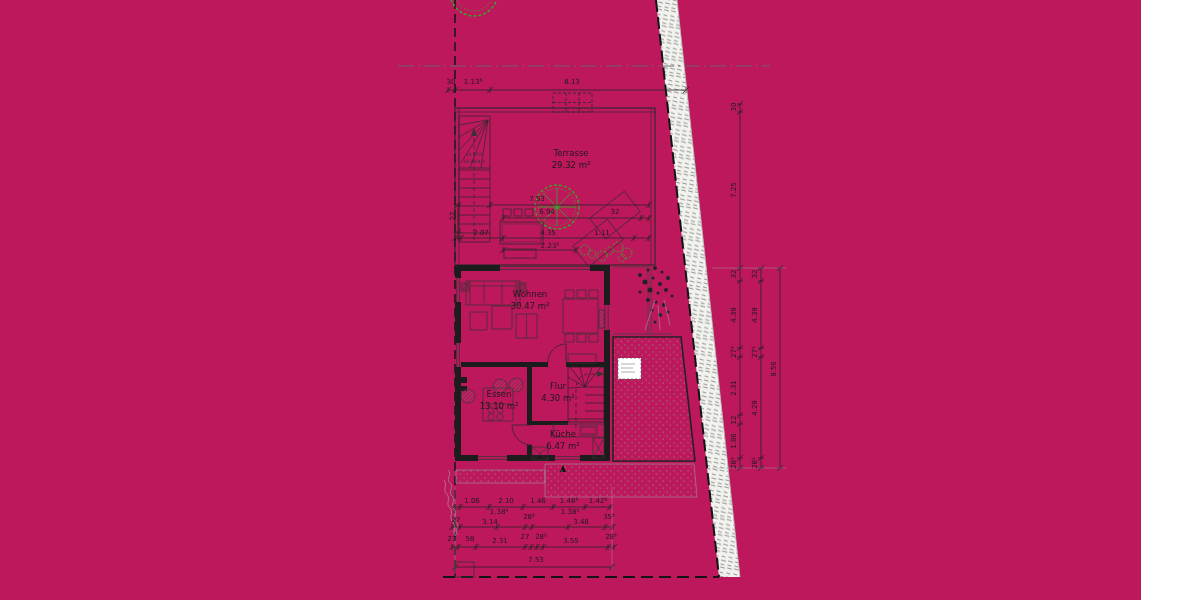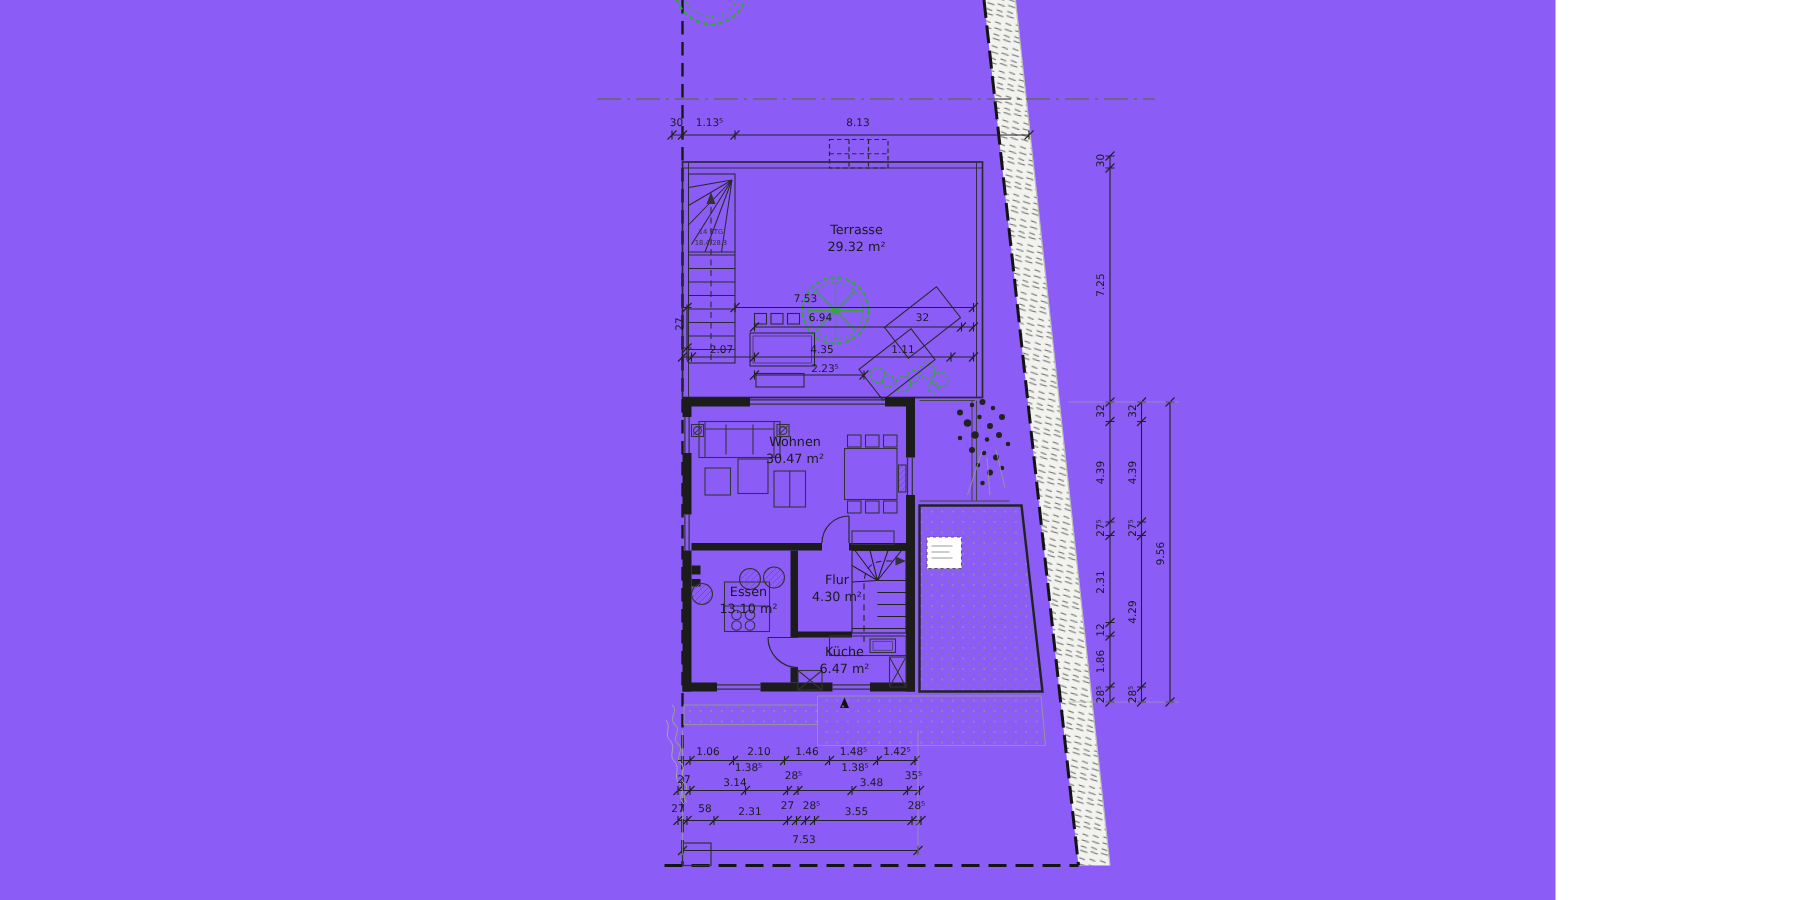--- a/index.html
+++ b/index.html
@@ -1,16 +1,16 @@
 <!DOCTYPE html>
 <html style="--green: #2fae23;"><head>
 <meta charset="utf-8">
 <style>
   html,body{margin:0;padding:0;background:#ffffff;}
-  #canvas{position:relative;width:1037px;height:600px;background:#8b5cf6;overflow:hidden;
+  #canvas{position:relative;width:1141px;height:600px;background:#be185d;overflow:hidden;
           font-family:"DejaVu Sans",sans-serif;}
   svg{position:absolute;inset:0;}
   text{fill:#1a1a1a;}
   .dim{font-size:7px;text-anchor:middle;font-family:"DejaVu Sans",sans-serif;}
   .room{font-size:8.5px;text-anchor:middle;font-family:"DejaVu Sans",sans-serif;}
   .stair{font-size:4.5px;text-anchor:middle;fill:#333;font-family:"DejaVu Sans",sans-serif;}
 </style>
 </head>
 <body>
 

